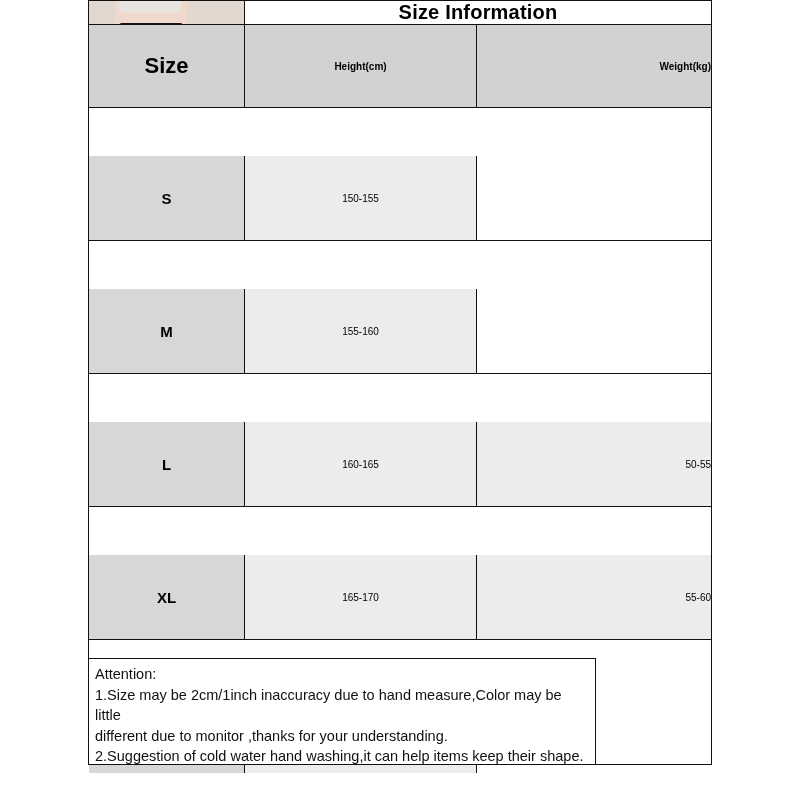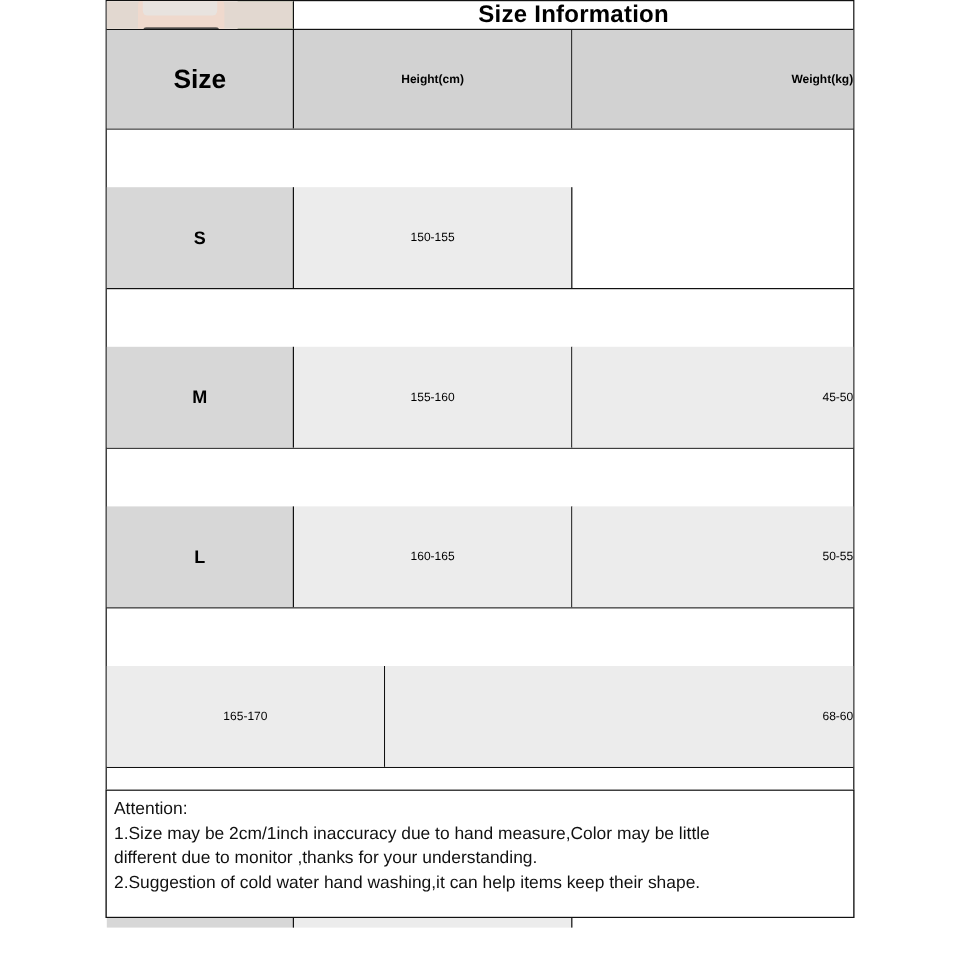--- a/index.html
+++ b/index.html
@@ -202,21 +202,21 @@
   .cell-text {
     font-size: 10px;
   }
   .head-row { flex: 0 0 83px; }
   .data-row { flex: 0 0 85px; }
   
   .attention {
     position: absolute;
     left: 88px;
     top: 658px;
-    width: 624px;
+    width: 508px;
     box-sizing: border-box;
     border: 1px solid #111111;
     border-top: 1px solid #111111;
     background: #ffffff;
     padding: 5px 6px 6px 6px;
     height: 107px;
   }
   .att-line {
     font-size: 14.5px;
     line-height: 20.5px;
@@ -270,43 +270,43 @@
         </div>
       </div>
 
       <div class="row data-row">
         <div class="col-size">
           <span class="cell-size-text">M</span>
         </div>
         <div class="col-height">
           <span class="cell-text">155-160</span>
         </div>
-        <div class="col-weight">
-          <span class="cell-text">45-50</span>
-        </div>
       </div>
 
       <div class="row data-row">
         <div class="col-size">
           <span class="cell-size-text">L</span>
         </div>
         <div class="col-height">
           <span class="cell-text">160-165</span>
         </div>
         <div class="col-weight">
           <span class="cell-text">50-55</span>
         </div>
       </div>
 
       <div class="row data-row">
+        <div class="col-size">
+          <span class="cell-size-text">XL</span>
+        </div>
         <div class="col-height">
           <span class="cell-text">165-170</span>
         </div>
         <div class="col-weight">
-          <span class="cell-text">68-60</span>
+          <span class="cell-text">55-60</span>
         </div>
       </div>
 
       <div class="row data-row">
         <div class="col-size">
           <span class="cell-size-text">2XL</span>
         </div>
         <div class="col-height">
           <span class="cell-text">170-175</span>
         </div>

